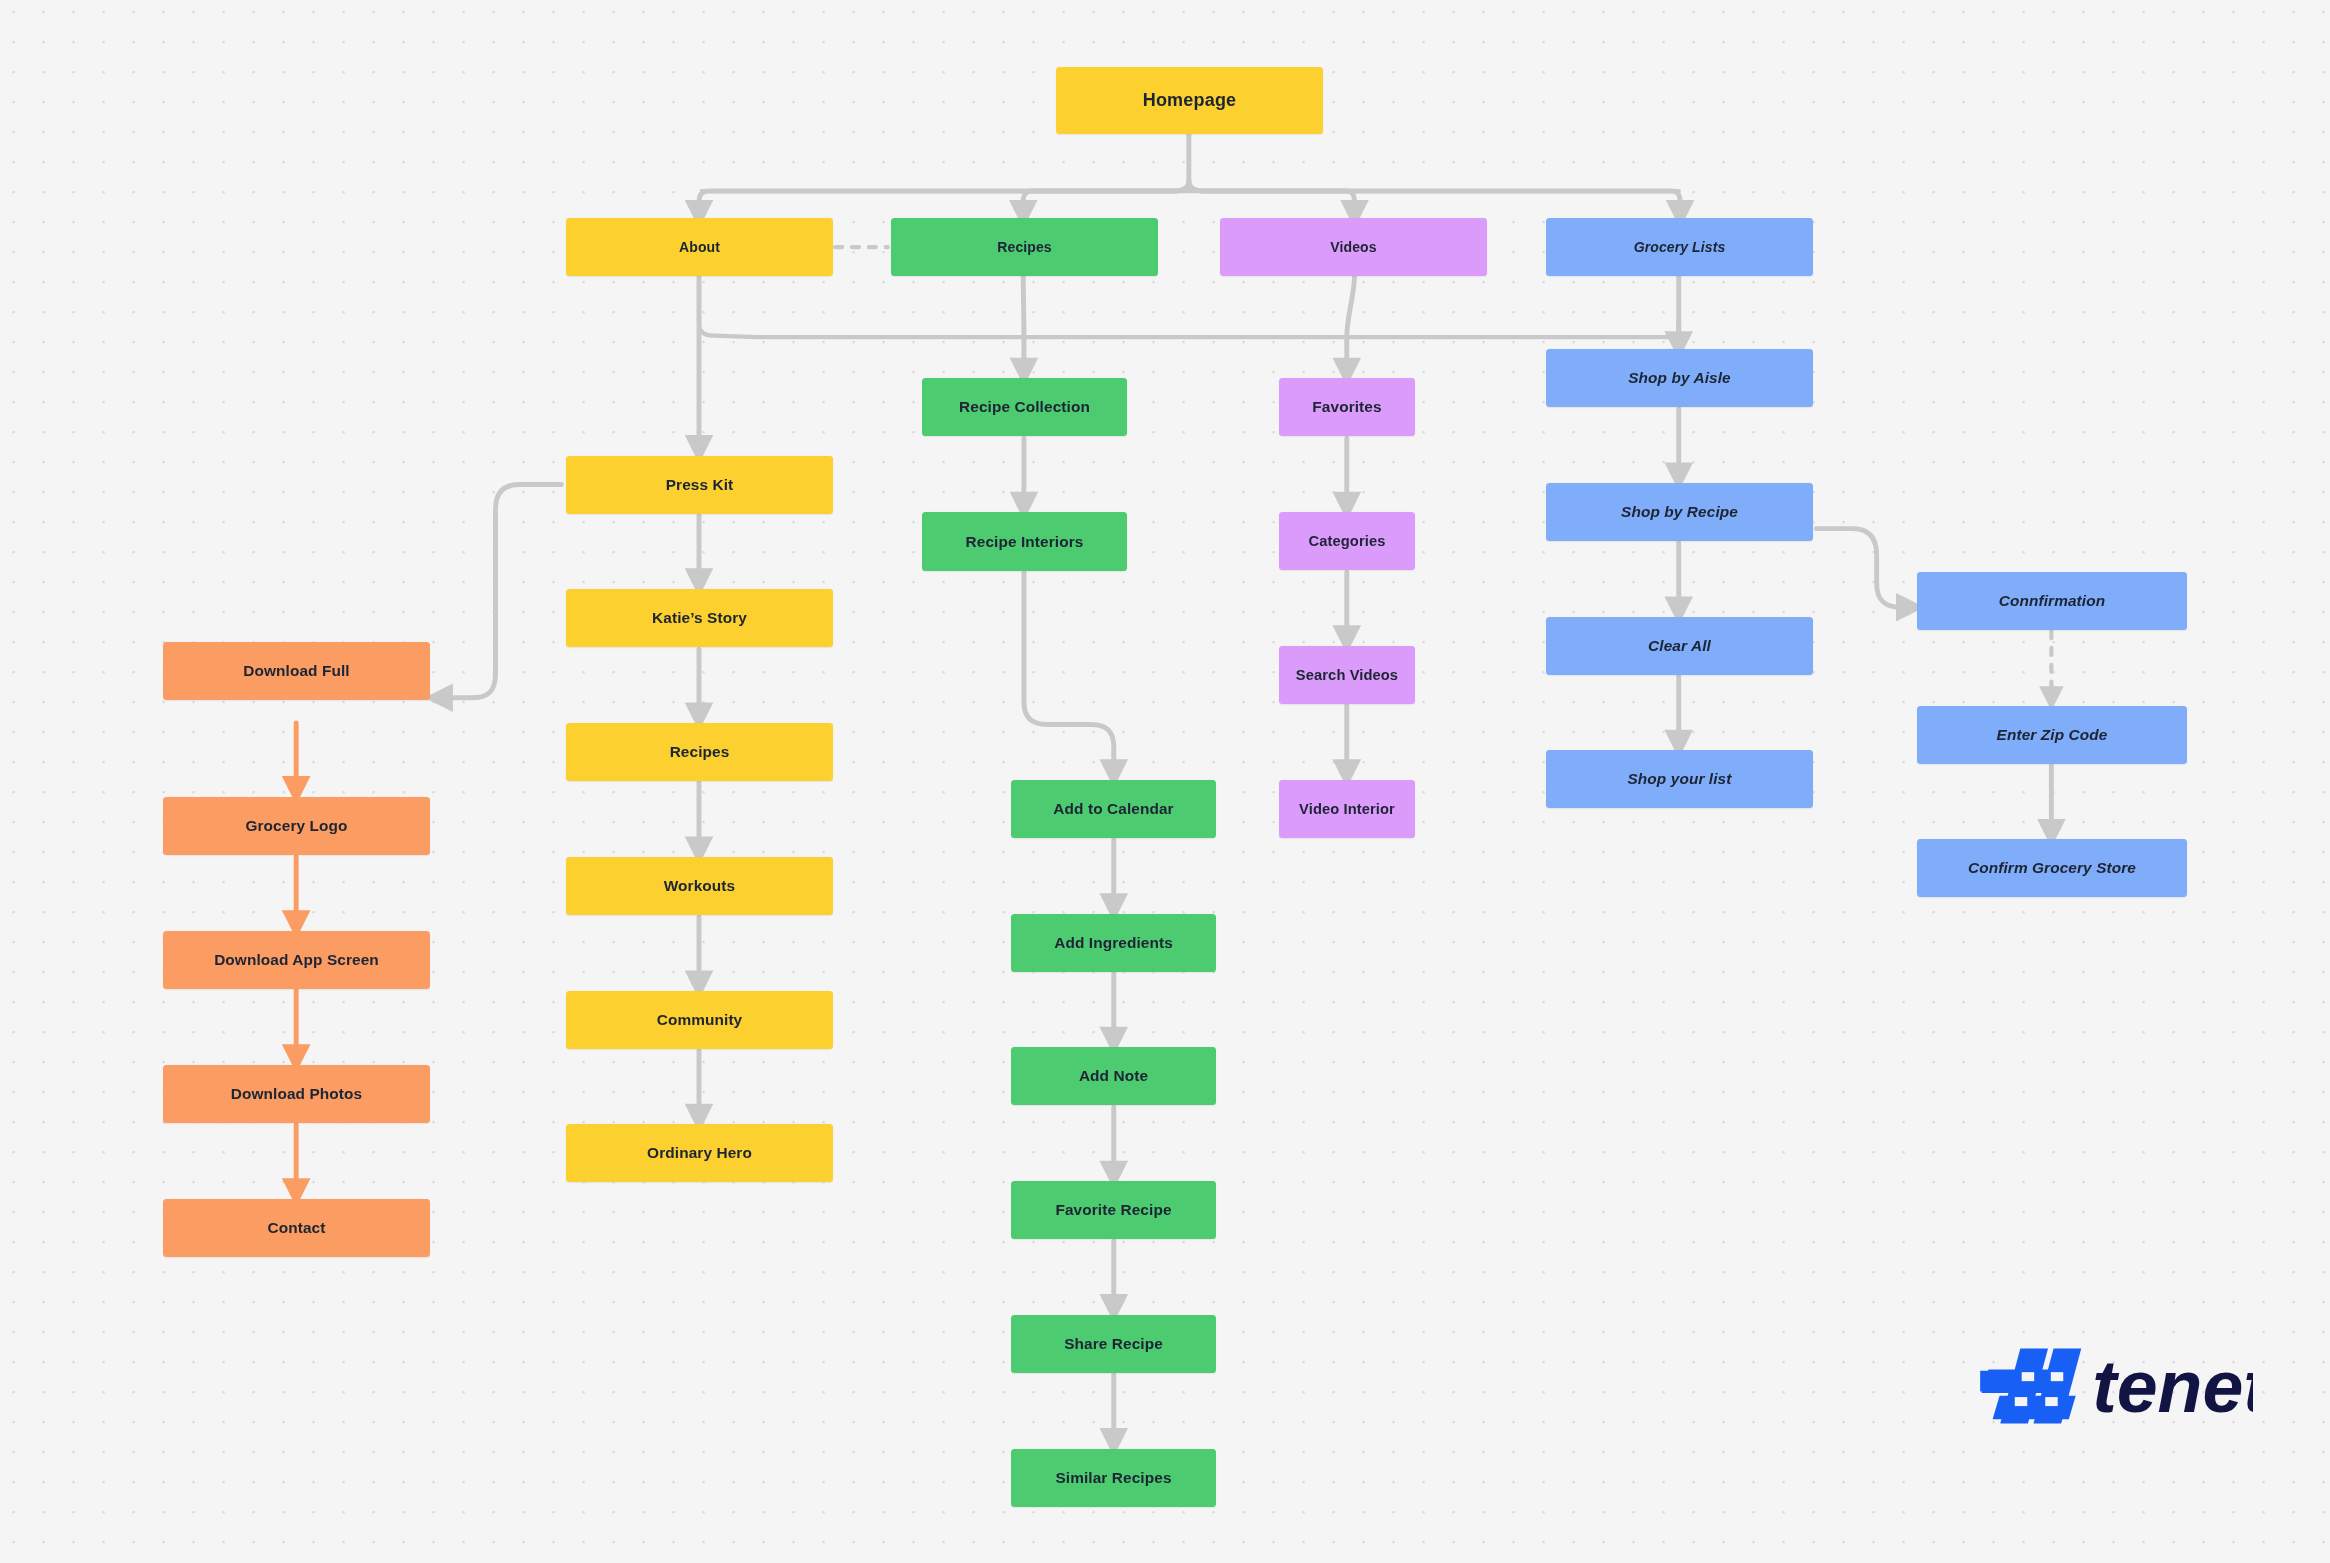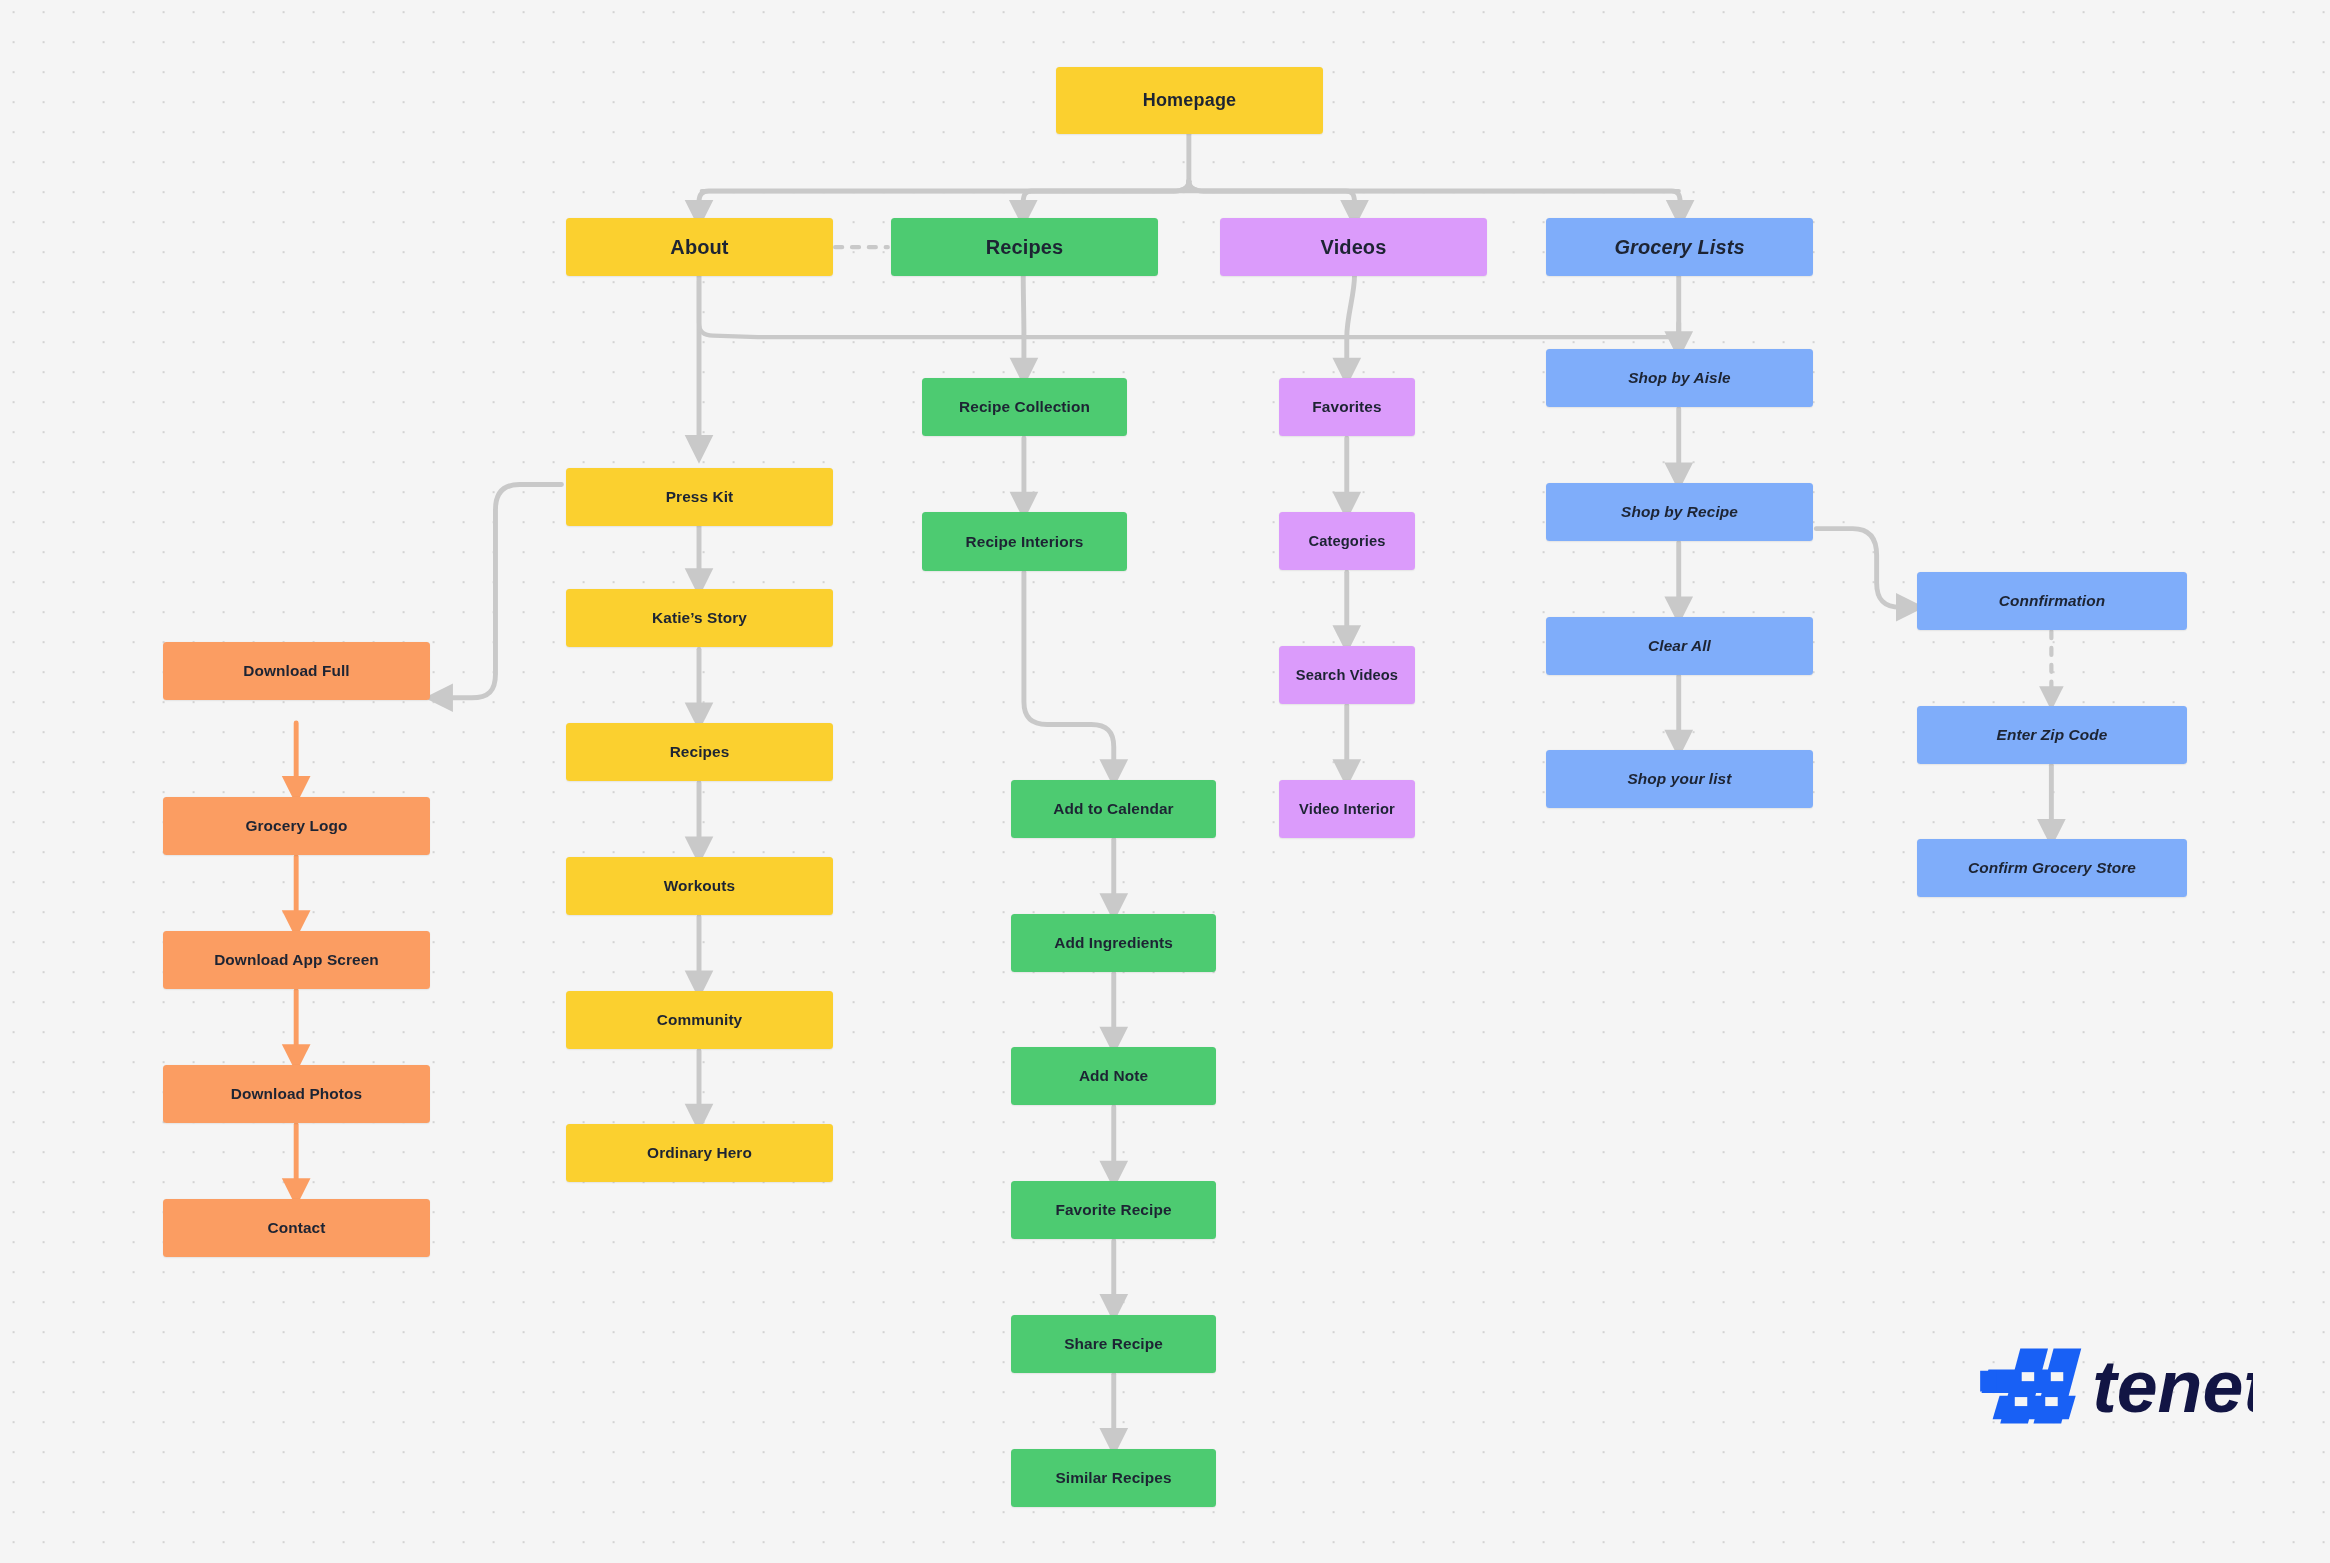--- a/index.html
+++ b/index.html
@@ -41,21 +41,21 @@
     cursor: pointer;
     z-index: 3;
   }
   .node.yellow  { background: #FBD02F; }
   .node.green   { background: #4DCB71; }
   .node.purple  { background: #DB9BFB; }
   .node.blue    { background: #7FADFA; font-style: italic; }
   .node.orange  { background: #FB9D62; }
 
   .node.root { font-size: 18px; letter-spacing: 0.2px; }
-  .node.lvl1 { font-size: 20px; }
+  .node.lvl1 { font-size: 14px; }
   .node.lvl2 { font-size: 15.4px; }
   .node.lvl2s { font-size: 14.7px; }
 
   #logo {
     position: absolute;
     left: 1976px;
     top: 1337px;
     width: 277px;
     height: 98px;
     z-index: 4;
@@ -146,21 +146,21 @@
       </div>
       <div class="node green lvl1" style="left: 891px; top: 218px; width: 267px; height: 58px;">
         <span>Recipes</span>
       </div>
       <div class="node purple lvl1" style="left: 1220px; top: 218px; width: 267px; height: 58px;">
         <span>Videos</span>
       </div>
       <div class="node blue lvl1" style="left: 1546px; top: 218px; width: 267px; height: 58px;">
         <span>Grocery Lists</span>
       </div>
-      <div class="node yellow lvl2" style="left: 566px; top: 456px; width: 267px; height: 58px; margin-top: 12px;">
+      <div class="node yellow lvl2" style="left: 566px; top: 456px; width: 267px; height: 58px;">
         <span>Press Kit</span>
       </div>
       <div class="node yellow lvl2" style="left: 566px; top: 589px; width: 267px; height: 58px;">
         <span>Katie’s Story</span>
       </div>
       <div class="node yellow lvl2" style="left: 566px; top: 723px; width: 267px; height: 58px;">
         <span>Recipes</span>
       </div>
       <div class="node yellow lvl2" style="left: 566px; top: 857px; width: 267px; height: 58px;">
         <span>Workouts</span>

